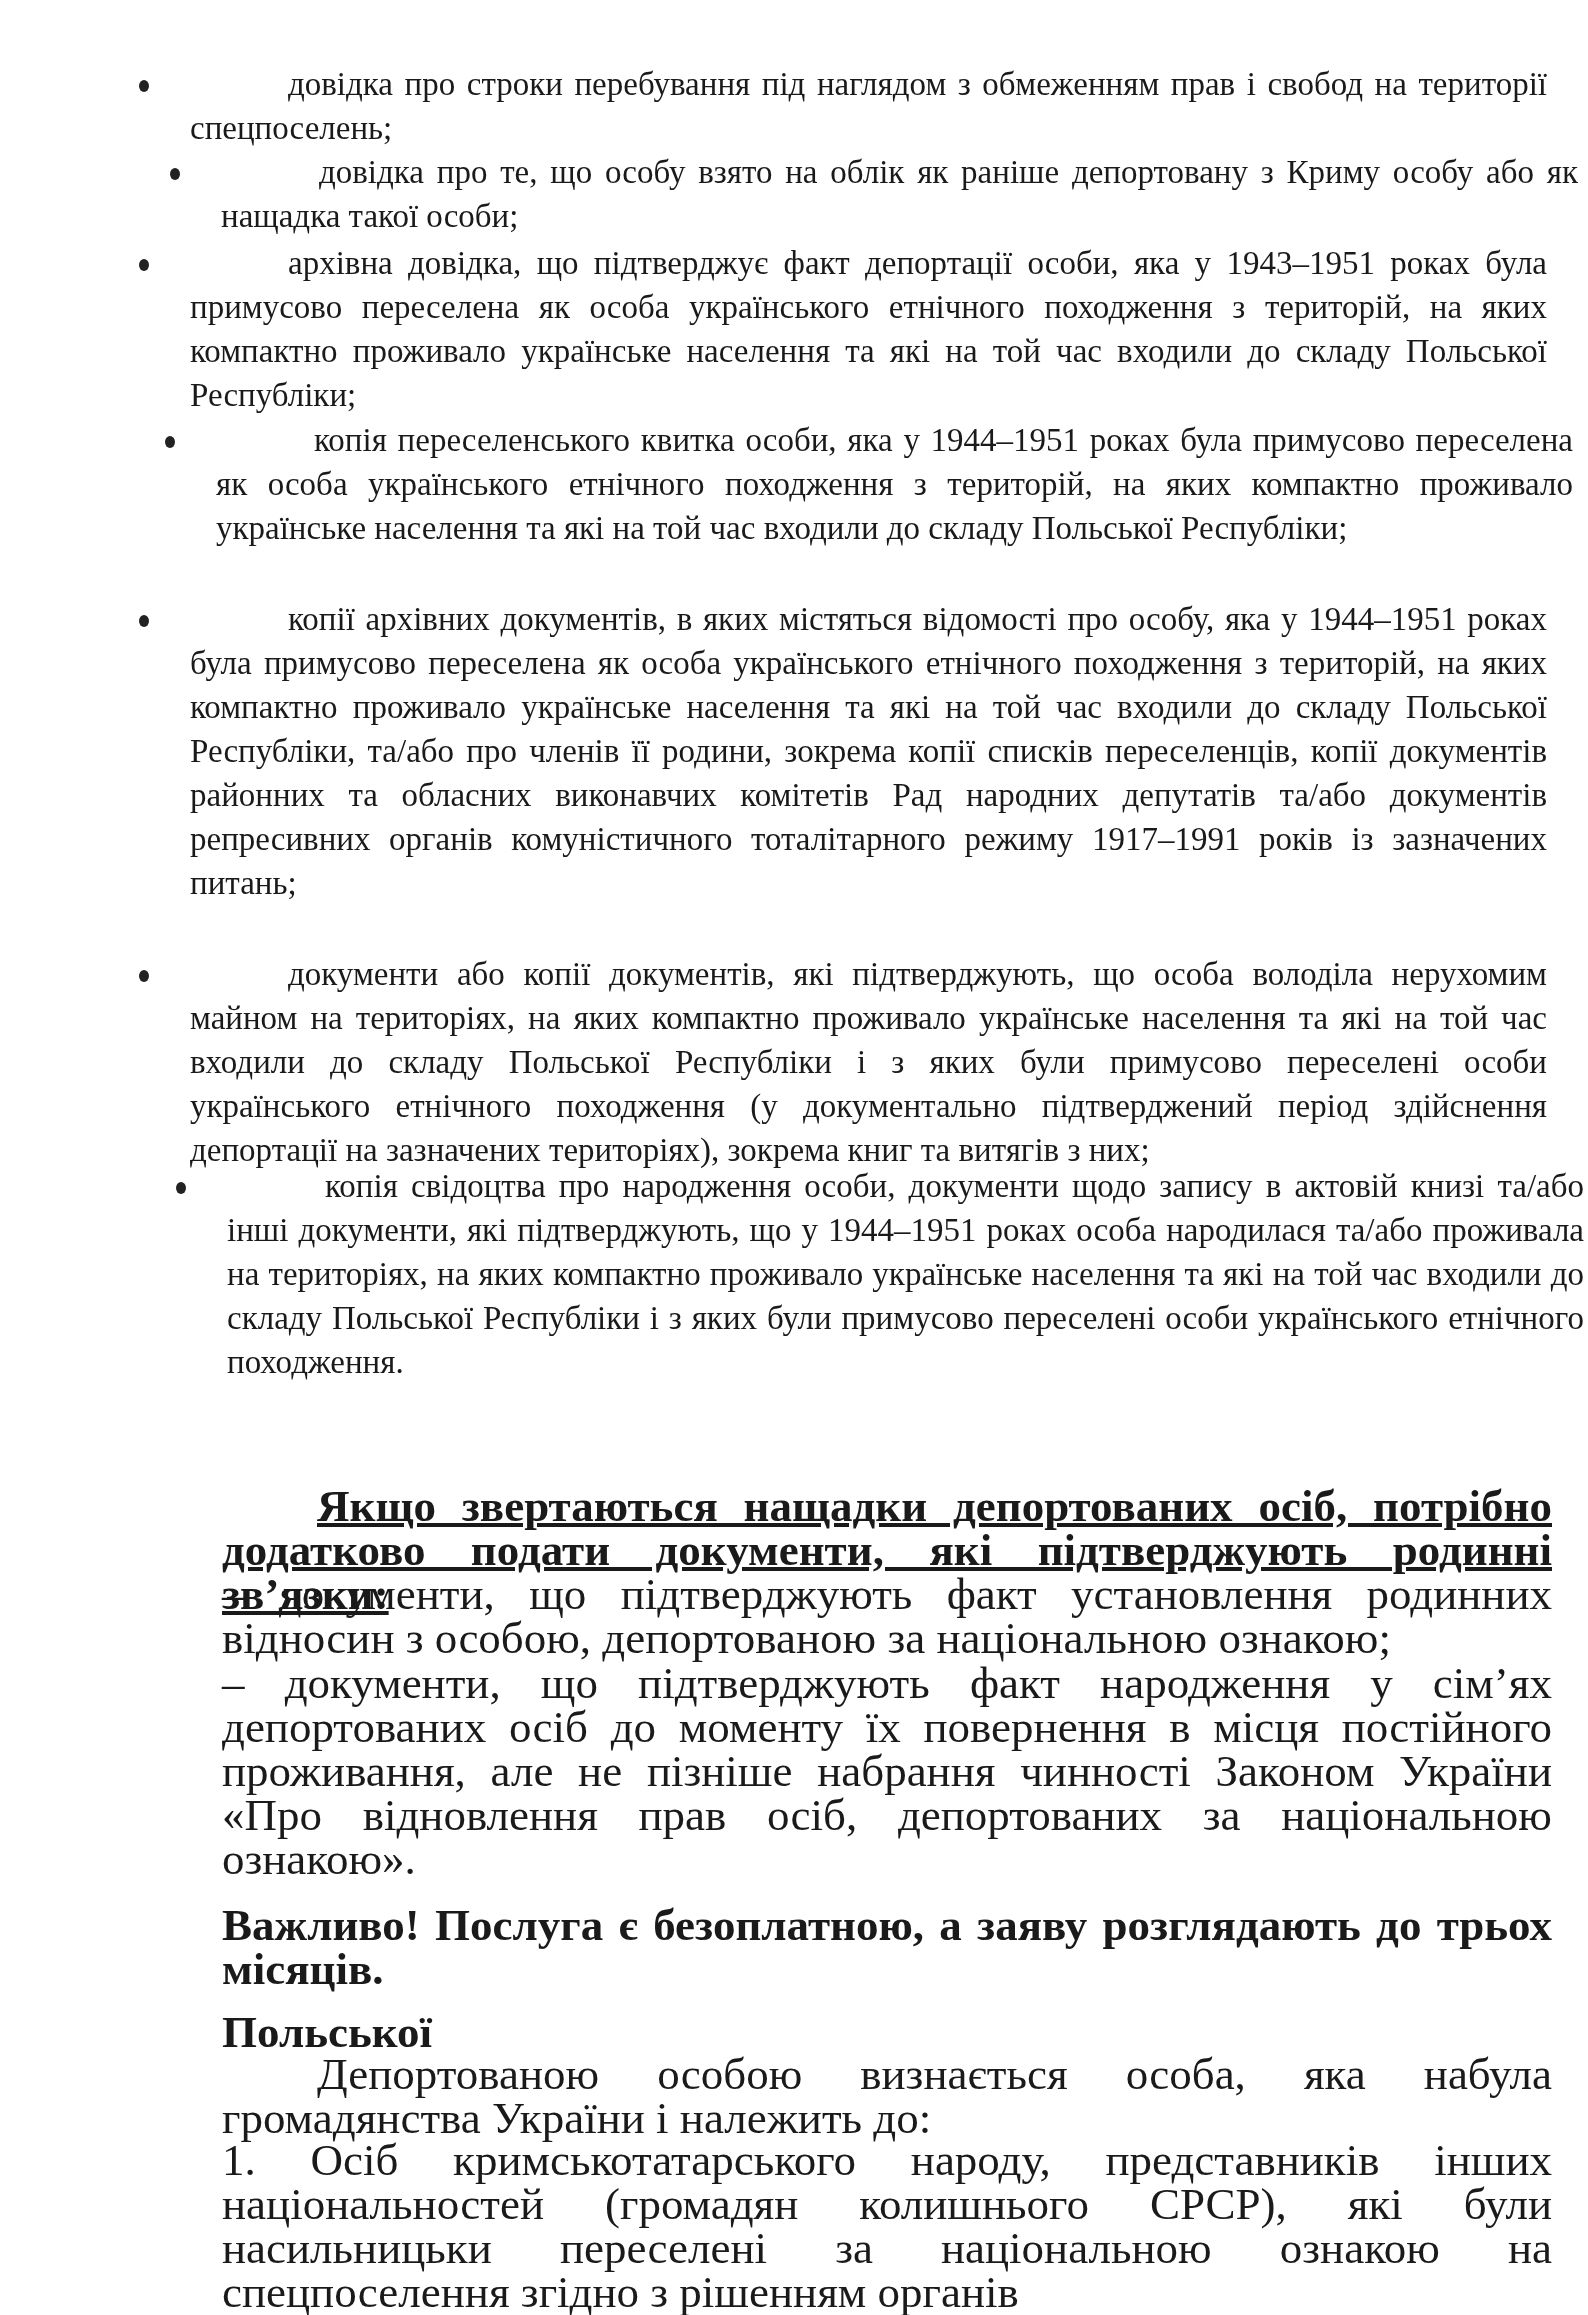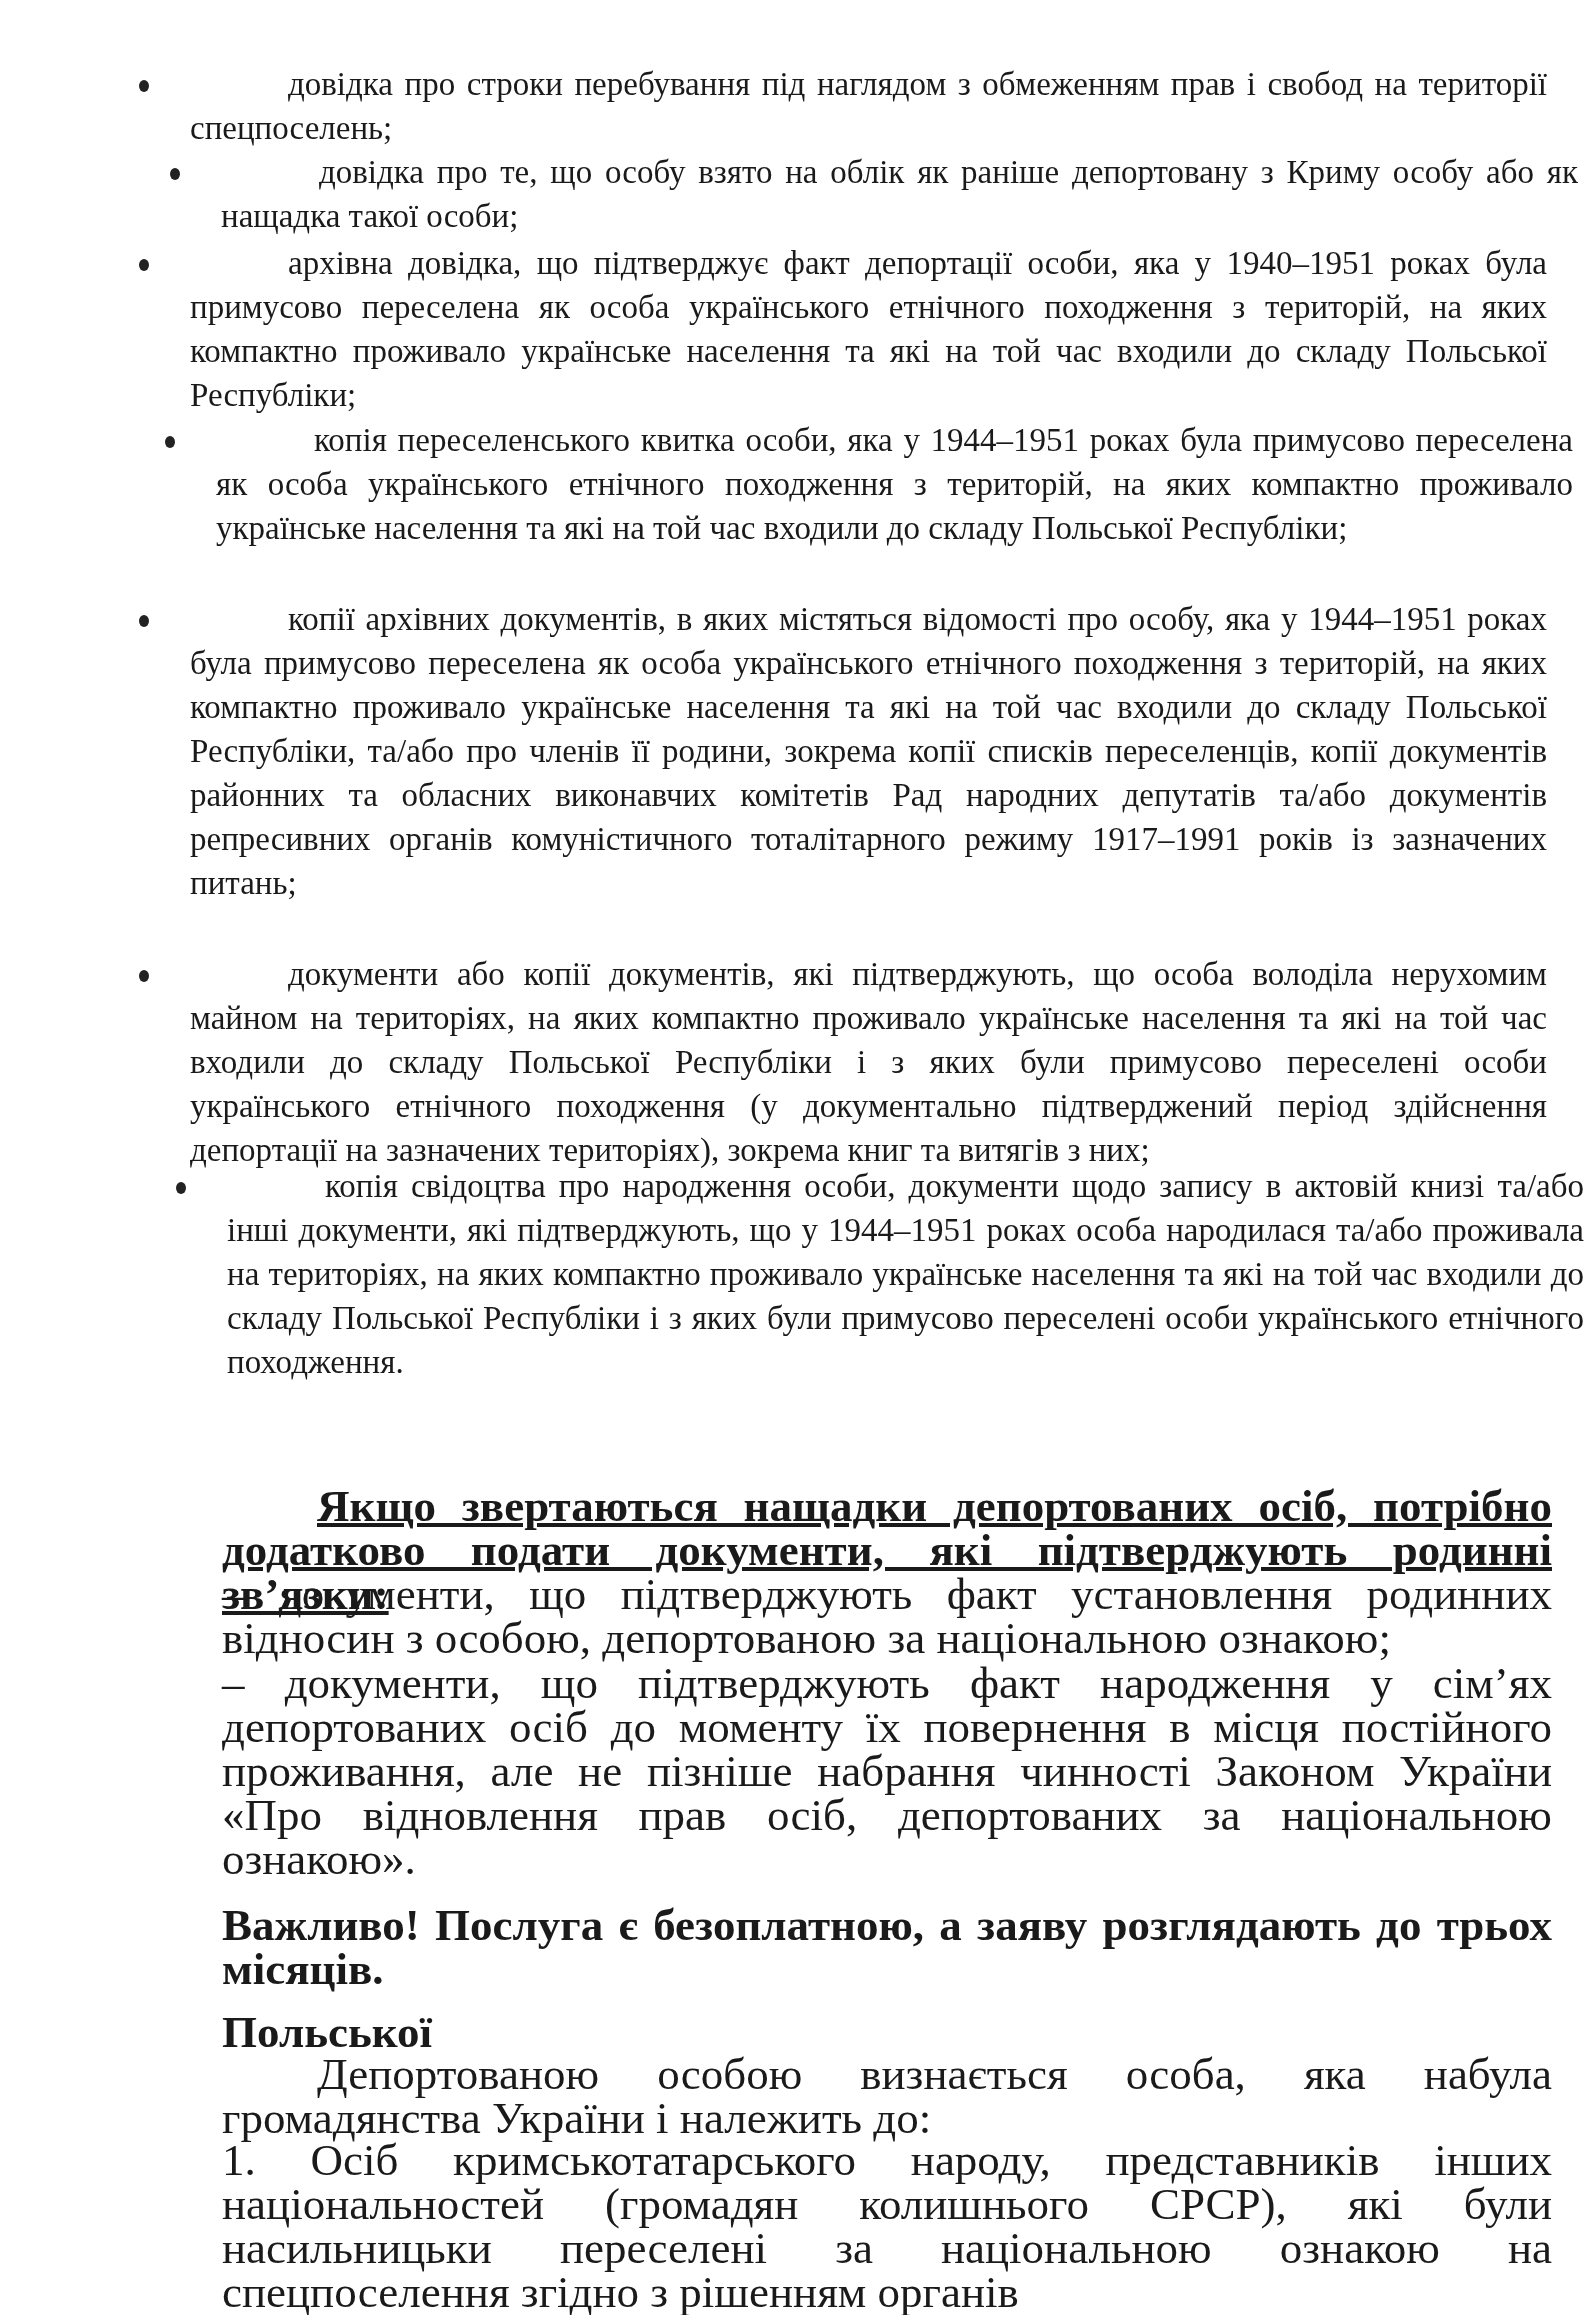--- a/index.html
+++ b/index.html
@@ -24,21 +24,21 @@
     <div class="first">довідка про строки перебування під наглядом з обмеженням прав і свобод на території спецпоселень;</div>
   </div>
 
   <div class="item" style="top:150px;margin-left:31px;">
     <span class="bullet"></span>
     <div class="first">довідка про те, що особу взято на облік як раніше депортовану з Криму особу або як нащадка такої особи;</div>
   </div>
 
   <div class="item" style="top:241px;">
     <span class="bullet"></span>
-    <div class="first">архівна довідка, що підтверджує факт депортації особи, яка у 1940–1951 роках була примусово переселена як особа українського етнічного походження з територій, на яких компактно проживало українське населення та які на той час входили до складу Польської Республіки;</div>
+    <div class="first">архівна довідка, що підтверджує факт депортації особи, яка у 1943–1951 роках була примусово переселена як особа українського етнічного походження з територій, на яких компактно проживало українське населення та які на той час входили до складу Польської Республіки;</div>
   </div>
 
   <div class="item" style="top:418px;margin-left:26px;">
     <span class="bullet"></span>
     <div class="first">копія переселенського квитка особи, яка у 1944–1951 роках була примусово переселена як особа українського етнічного походження з територій, на яких компактно проживало українське населення та які на той час входили до складу Польської Республіки;</div>
   </div>
 
   <div class="item" style="top:597px;">
     <span class="bullet"></span>
     <div class="first">копії архівних документів, в яких містяться відомості про особу, яка у 1944–1951 роках була примусово переселена як особа українського етнічного походження з територій, на яких компактно проживало українське населення та які на той час входили до складу Польської Республіки, та/або про членів її родини, зокрема копії списків переселенців, копії документів районних та обласних виконавчих комітетів Рад народних депутатів та/або документів репресивних органів комуністичного тоталітарного режиму 1917–1991 років із зазначених питань;</div>

